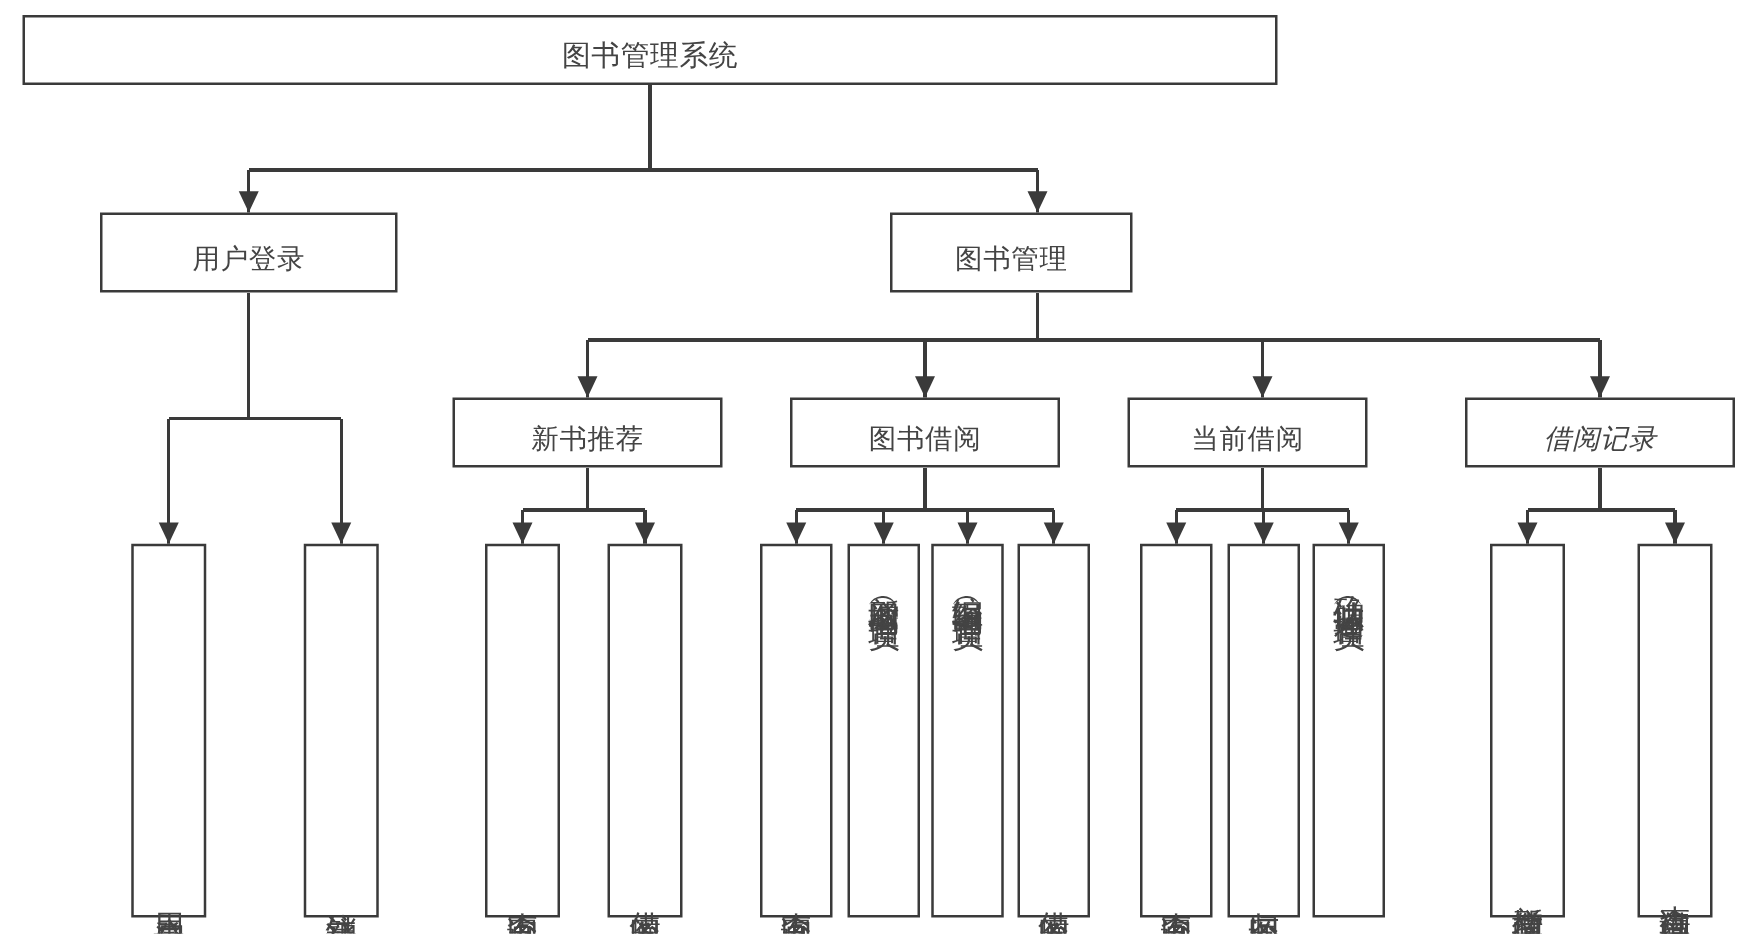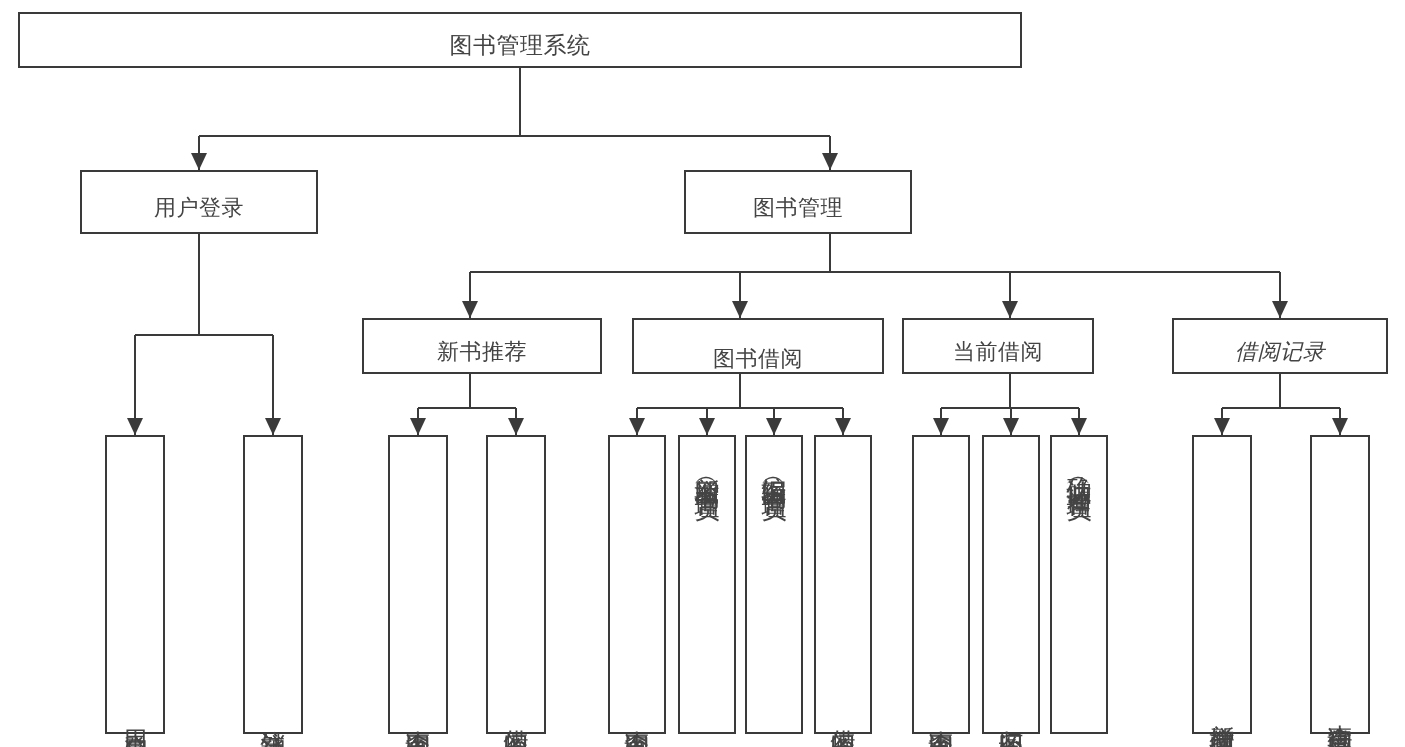--- a/index.html
+++ b/index.html
@@ -141,27 +141,27 @@
       <polygon points="1332,418 1348,418 1340,435" fill="#3a3a3a"></polygon>
     </svg>
 
   <div id="node-layer">
       <div class="node horiz root" style="left: 18px; top: 12px; width: 1004px; height: 56px;">
         <span class="node-label">图书管理系统</span>
       </div>
       <div class="node horiz" style="left: 80px; top: 170px; width: 238px; height: 64px;">
         <span class="node-label">用户登录</span>
       </div>
-      <div class="node horiz" style="left: 684px; top: 170px; width: 228px; height: 64px;">
+      <div class="node horiz" style="left: 712px; top: 170px; width: 194px; height: 64px;">
         <span class="node-label">图书管理</span>
       </div>
-      <div class="node horiz" style="left: 362px; top: 318px; width: 240px; height: 56px;">
+      <div class="node horiz" style="left: 362px; top: 318px; width: 216px; height: 56px;">
         <span class="node-label">新书推荐</span>
       </div>
-      <div class="node horiz" style="left: 632px; top: 318px; width: 252px; height: 56px; align-items: flex-end;">
+      <div class="node horiz" style="left: 632px; top: 318px; width: 216px; height: 56px;">
         <span class="node-label">图书借阅</span>
       </div>
       <div class="node horiz" style="left: 902px; top: 318px; width: 192px; height: 56px;">
         <span class="node-label">当前借阅</span>
       </div>
       <div class="node horiz" style="left: 1172px; top: 318px; width: 216px; height: 56px; font-style: italic;">
         <span class="node-label">借阅记录</span>
       </div>
       <div class="node vert" style="left: 105px; top: 435px; width: 60px; height: 299px;">
         <span class="node-label">用户登录</span>

